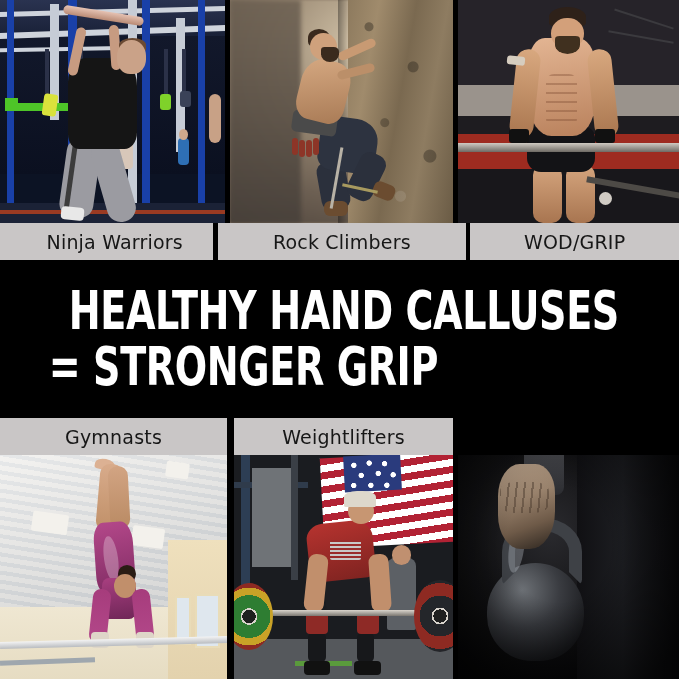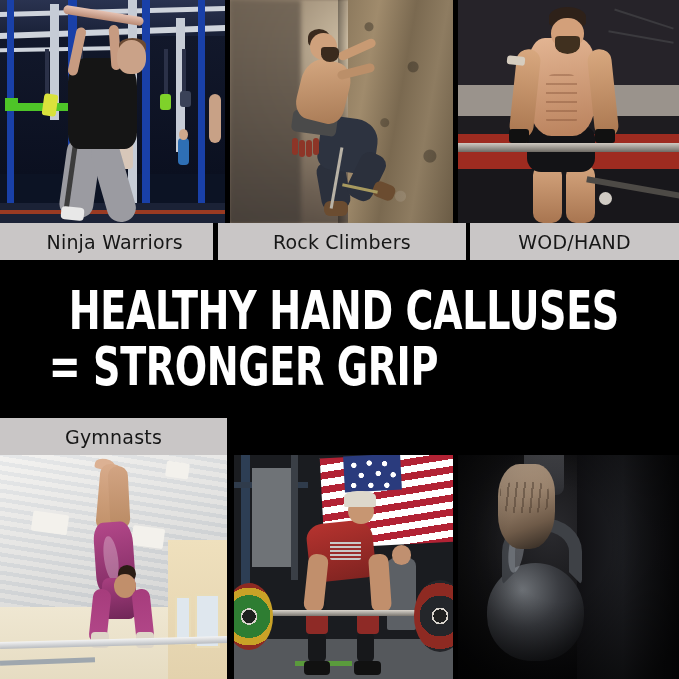--- a/index.html
+++ b/index.html
@@ -513,31 +513,32 @@
         <div class="plate"></div>
       </div>
     </div>
   </div>
 
   <div class="label-row top">
     <div class="label l1">Ninja Warriors</div>
     <div class="lgap g5"></div>
     <div class="label l2">Rock Climbers</div>
     <div class="lgap g5"></div>
-    <div class="label l3">WOD/HAND</div>
+    <div class="label l3">WOD/GRIP</div>
   </div>
 
   <div class="headline">
     <div class="hl-line">HEALTHY HAND CALLUSES</div>
     <div class="hl-line">= STRONGER GRIP</div>
   </div>
 
   <div class="label-row bottom">
     <div class="label m1">Gymnasts</div>
     <div class="lgap g7"></div>
+    <div class="label m2">Weightlifters</div>
     <div class="lgap g5"></div>
   </div>
 
   <div class="photo-row bottom">
 
     <div class="cell b1">
       <div class="scene gym">
         <div class="ceil"></div>
         <div class="ceilshade"></div>
         <div class="panel p1"></div>

